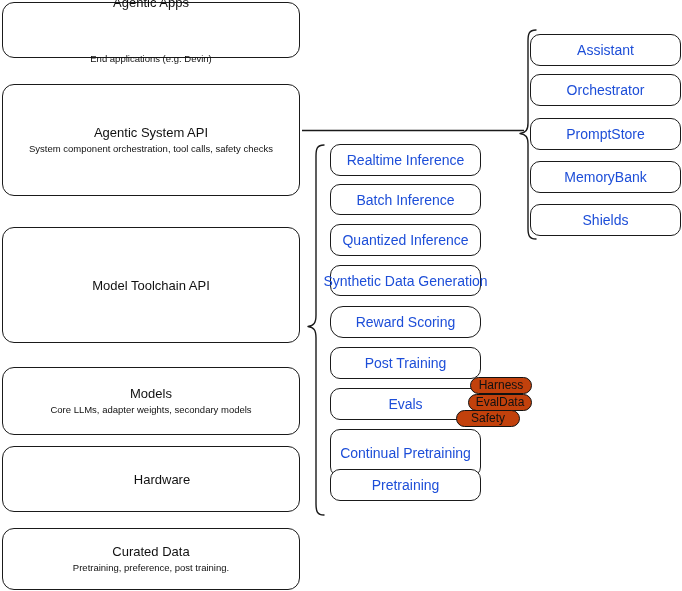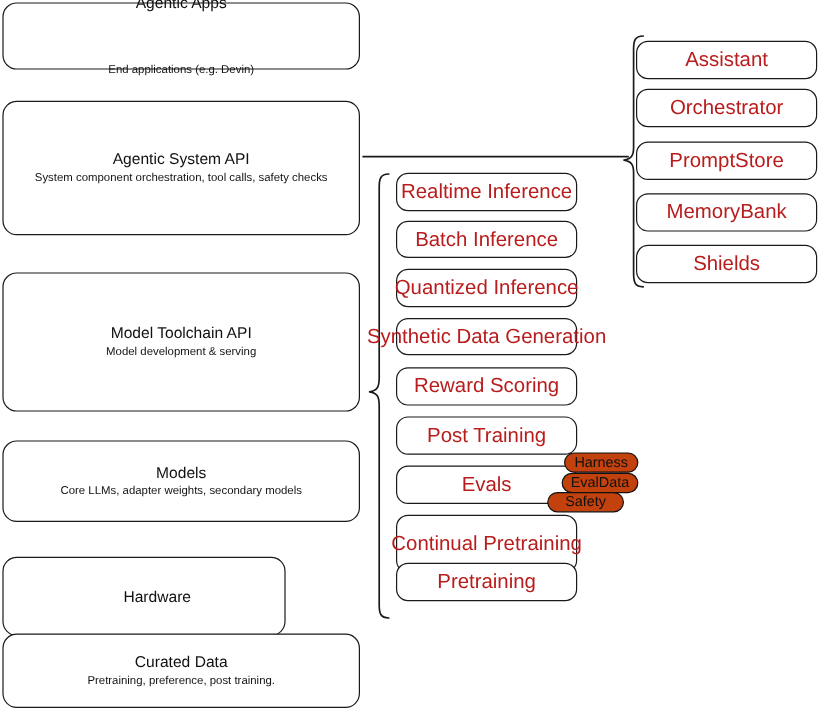--- a/index.html
+++ b/index.html
@@ -46,22 +46,22 @@
     box-sizing: border-box;
     border: 1.3px solid #1a1a1a;
     border-radius: 10px;
     background: #ffffff;
     display: flex;
     align-items: center;
     justify-content: center;
     text-align: center;
   }
   .stackbox .label {
-    color: #b91c1c;
-    font-size: 17px;
+    color: #1d4ed8;
+    font-size: 14px;
     line-height: 16px;
     white-space: nowrap;
   }
   .pill {
     position: absolute;
     box-sizing: border-box;
     border: 1.4px solid #111111;
     border-radius: 999px;
     background: #c2410c;
     display: flex;
@@ -91,29 +91,28 @@
     <div class="subtitle">End applications (e.g. Devin)</div>
   </div>
 
   <div class="box" style="left:2px; top:84px; width:298px; height:112px;">
     <div class="title">Agentic System API</div>
     <div class="subtitle">System component orchestration, tool calls, safety checks</div>
   </div>
 
   <div class="box" style="left:2px; top:227px; width:298px; height:116px;">
     <div class="title">Model Toolchain API</div>
-    <div class="subtitle">Model development &amp; serving</div>
   </div>
 
   <div class="box" style="left:2px; top:367px; width:298px; height:68px;">
     <div class="title">Models</div>
     <div class="subtitle">Core LLMs, adapter weights, secondary models</div>
   </div>
 
-  <div class="box" style="left:2px; top:464px; width:236px; height:66px;padding-left:28px;">
+  <div class="box" style="left:2px; top:446px; width:298px; height:66px;padding-left:28px;">
     <div class="title">Hardware</div>
   </div>
 
   <div class="box" style="left:2px; top:528px; width:298px; height:62px;">
     <div class="title">Curated Data</div>
     <div class="subtitle">Pretraining, preference, post training.</div>
   </div>
 
   <div class="connector" style="left:302px; top:122px; width:224px; height:18px;">
     <svg width="224" height="18" viewBox="0 0 224 18">
@@ -133,21 +132,21 @@
   </div>
   <div class="stackbox" style="left:330px; top:184px; width:151px; height:31px;">
     <span class="label">Batch Inference</span>
   </div>
   <div class="stackbox" style="left:330px; top:224px; width:151px; height:32px;">
     <span class="label">Quantized Inference</span>
   </div>
   <div class="stackbox" style="left:330px; top:265px; width:151px; height:31px;">
     <span class="label">Synthetic Data Generation</span>
   </div>
-  <div class="stackbox" style="left:330px; top:306px; width:151px; height:32px;">
+  <div class="stackbox" style="left:330px; top:306px; width:151px; height:32px;border-radius:13px;">
     <span class="label">Reward Scoring</span>
   </div>
   <div class="stackbox" style="left:330px; top:388px; width:151px; height:32px;">
     <span class="label">Evals</span>
   </div>
   <div class="stackbox" style="left:330px; top:347px; width:151px; height:32px;">
     <span class="label">Post Training</span>
   </div>
   <div class="stackbox" style="left:330px; top:429px; width:151px; height:48px;">
     <span class="label">Continual Pretraining</span>

